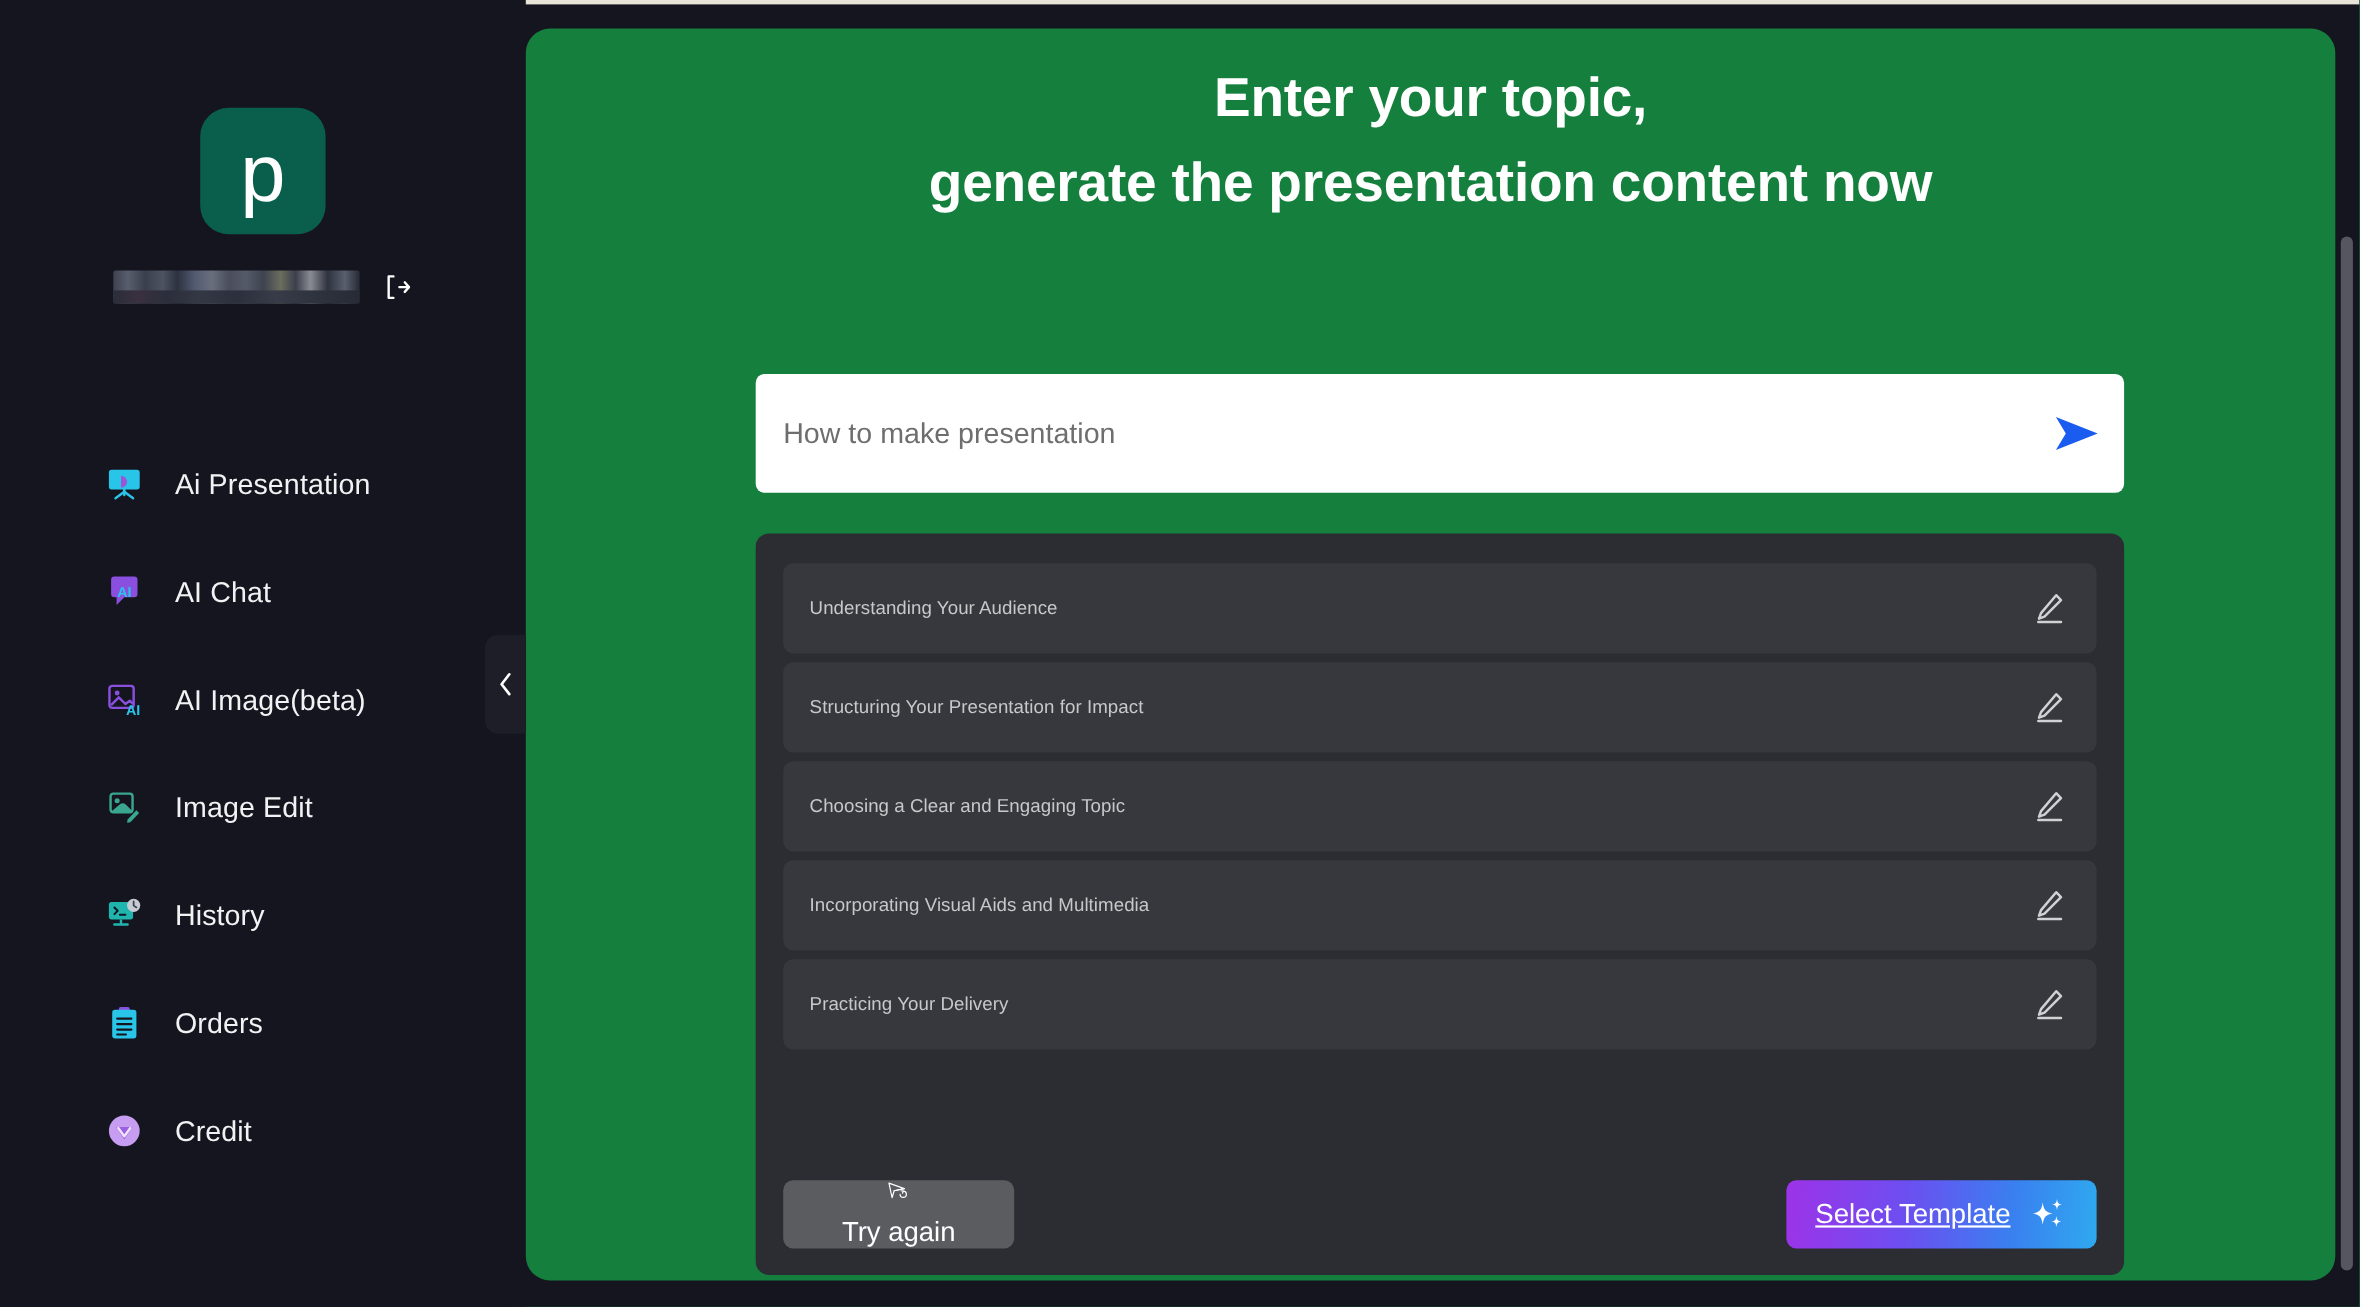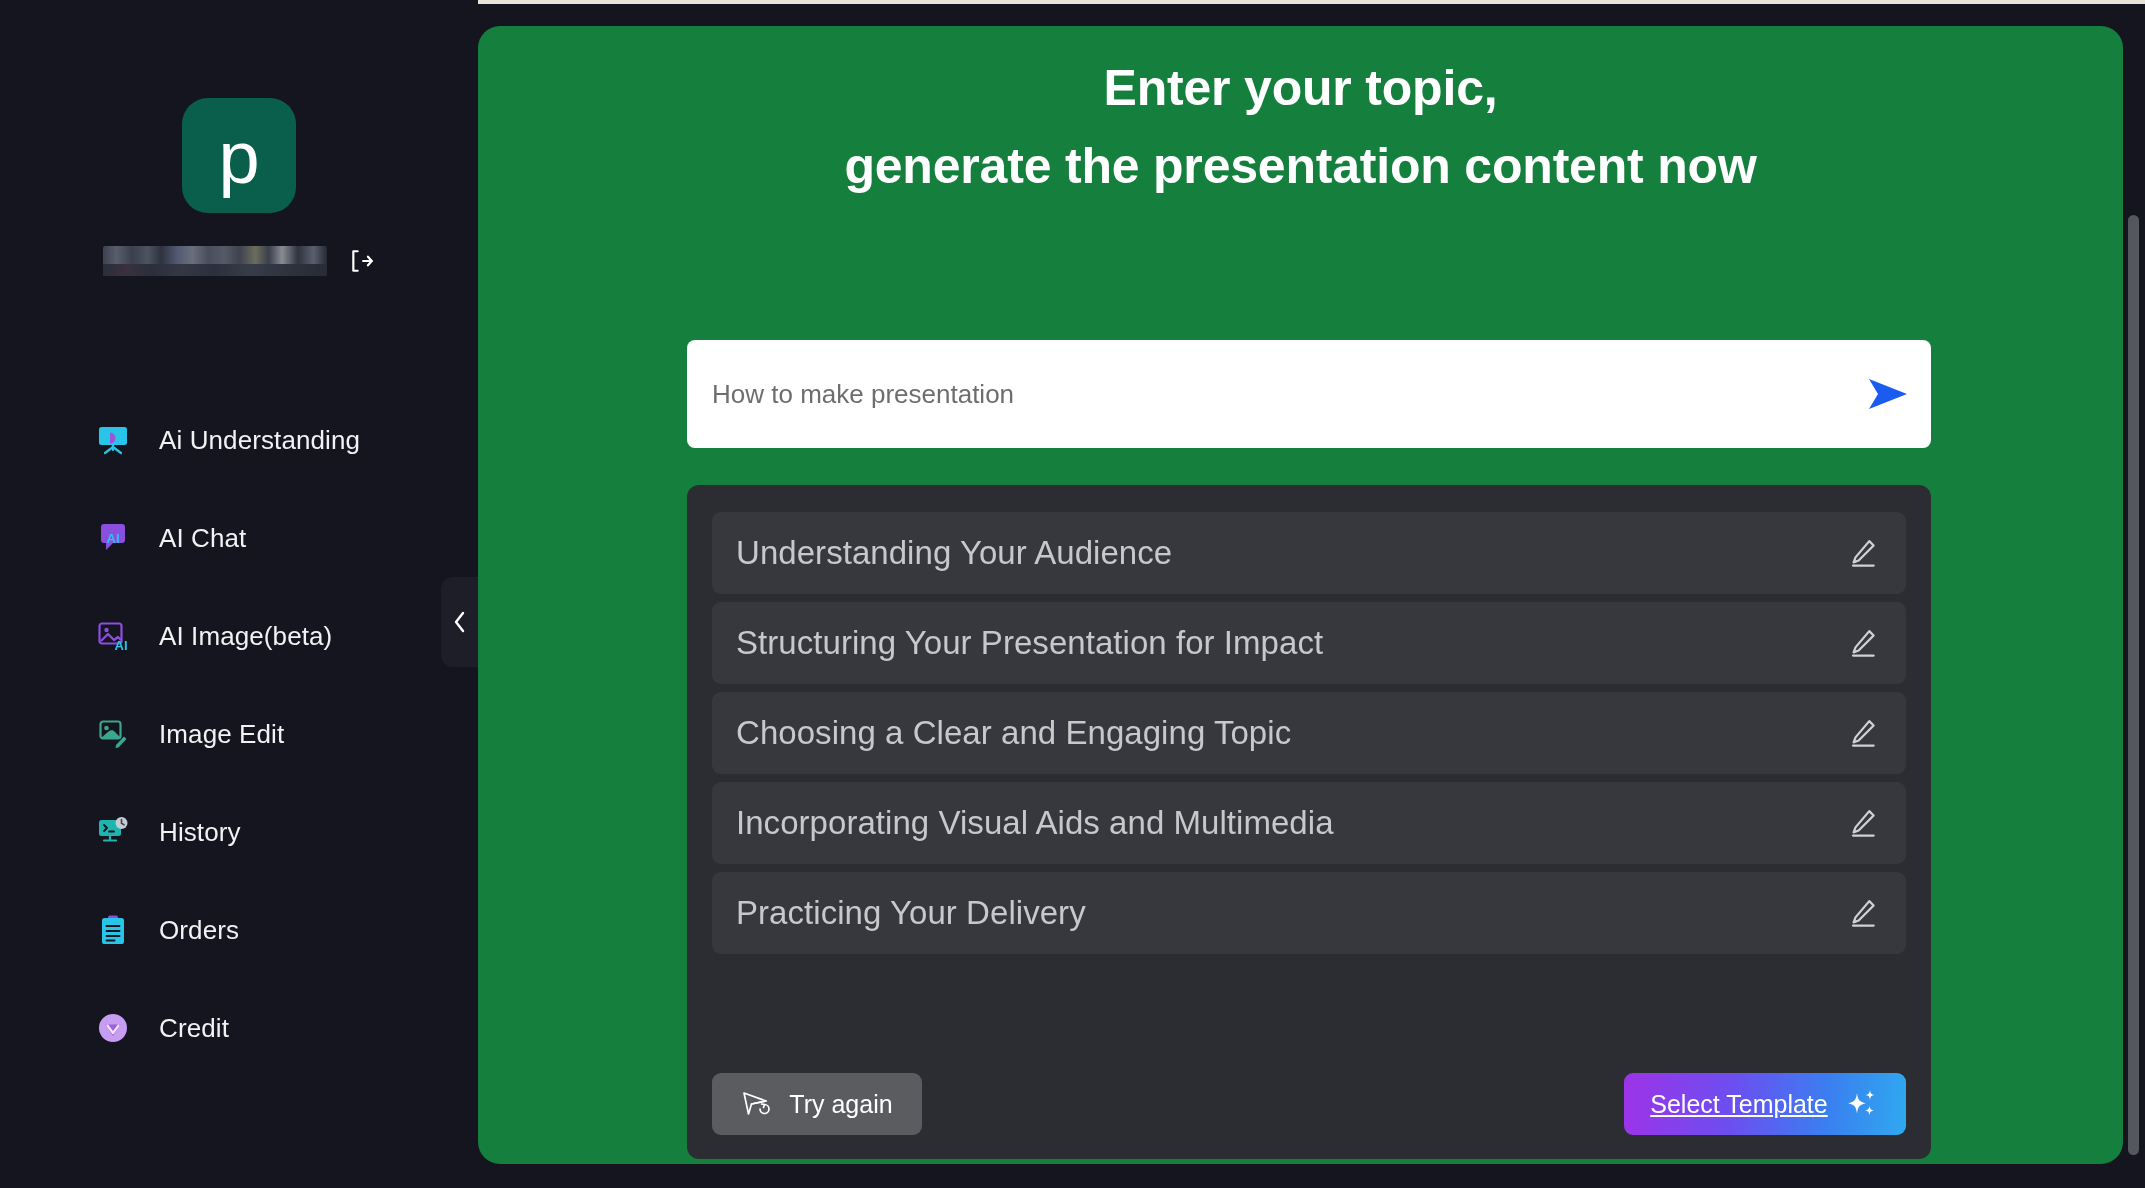--- a/index.html
+++ b/index.html
@@ -227,21 +227,21 @@
     height: 82px;
     background: #36383d;
     border-radius: 9px;
     display: flex;
     align-items: center;
     padding: 0 28px 0 24px;
     cursor: pointer;
   }
   .outline-text {
     flex: 1;
-    font-size: 33px;
+    font-size: 17px;
     color: #c6c8ca;
     letter-spacing: 0.05px;
     white-space: nowrap;
     overflow: hidden;
   }
   .edit-icon {
     width: 30px;
     height: 30px;
     flex: 0 0 30px;
     display: block;
@@ -264,20 +264,21 @@
     width: 210px;
     height: 62px;
     background: #5a5c60;
     border: none;
     border-radius: 9px;
     display: flex;
     align-items: center;
     justify-content: center;
     gap: 14px;
     cursor: pointer;
+    flex-direction: column;
   }
   .try-again-label {
     font-size: 25px;
     color: #ffffff;
     font-weight: 400;
   }
 
   .select-template-btn {
     width: 282px;
     height: 62px;
@@ -341,21 +342,21 @@
   <nav class="nav">
 
     <div class="nav-item">
       <svg class="nav-icon" viewBox="0 0 34 34">
         <rect x="3" y="4" width="28" height="18" rx="2.5" fill="#29c5e8"></rect>
         <path d="M14 9.5 a5.5 5.5 0 0 1 0 11 z" fill="#9b55d8"></path>
         <path d="M17 22 v5" stroke="#29c5e8" stroke-width="2.2" stroke-linecap="round"></path>
         <path d="M17 24 L9 30" stroke="#29c5e8" stroke-width="2.2" stroke-linecap="round"></path>
         <path d="M17 24 L25 30" stroke="#29c5e8" stroke-width="2.2" stroke-linecap="round"></path>
       </svg>
-      <span class="nav-label">Ai Understanding</span>
+      <span class="nav-label">Ai Presentation</span>
     </div>
 
     <div class="nav-item">
       <svg class="nav-icon" viewBox="0 0 34 34">
         <path d="M5 6 a3 3 0 0 1 3-3 h18 a3 3 0 0 1 3 3 v13 a3 3 0 0 1 -3 3 h-9 l-7 7 v-7 h-2 a3 3 0 0 1 -3 -3 z" fill="#8b4fe0"></path>
         <text x="17" y="22" font-family="Liberation Sans, sans-serif" font-size="13" font-weight="bold" fill="#29c5e8" text-anchor="middle">AI</text>
       </svg>
       <span class="nav-label">AI Chat</span>
     </div>
 

